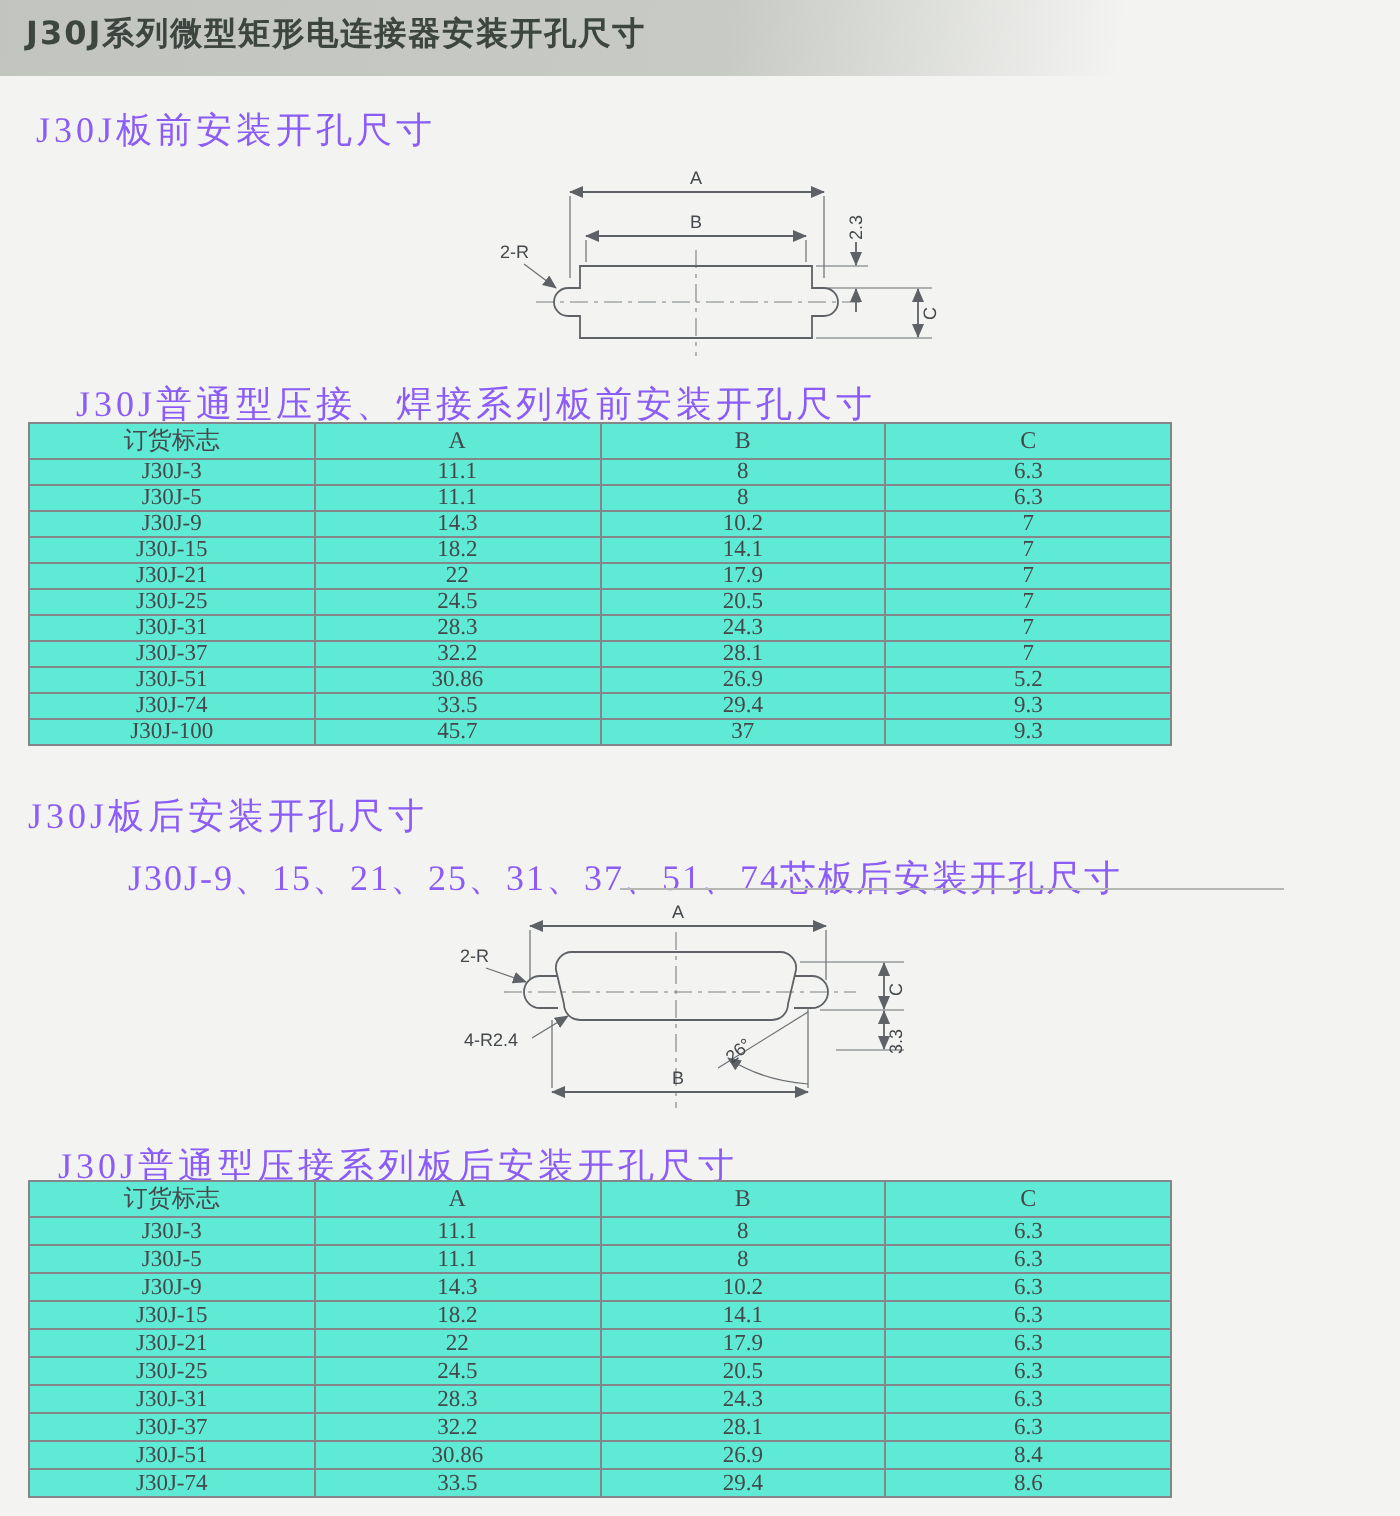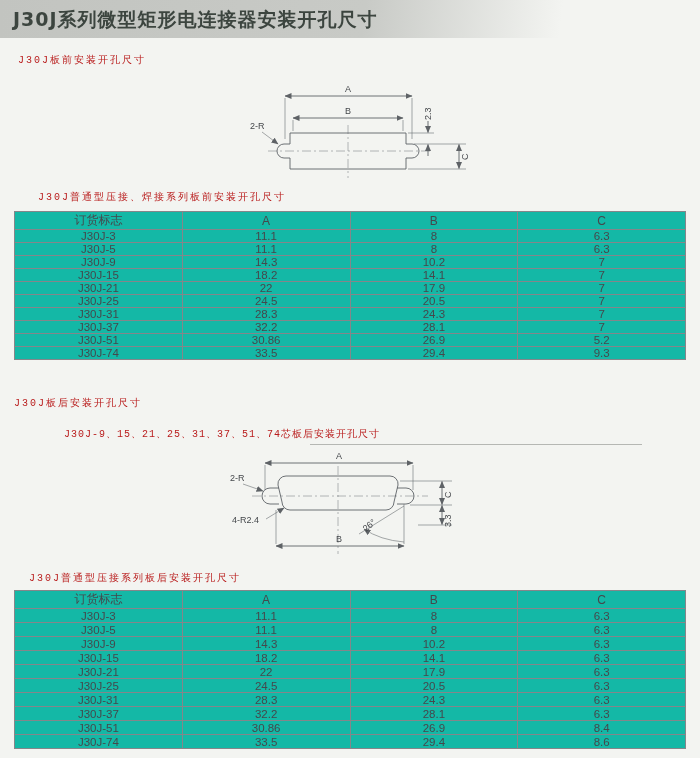--- a/index.html
+++ b/index.html
@@ -10,38 +10,39 @@
     font-family:"Liberation Sans", sans-serif;
     overflow:hidden;
   }
   .title-band {
     position:absolute; left:0; top:0; width:100%; height:38px;
     background:linear-gradient(97deg,#c2c4c0 0%,#c8cac6 52%,#f3f4f1 80%);
   }
   .page-title {
     position:absolute; left:13px; top:7px;
     font-family:"DejaVu Sans","Liberation Sans",sans-serif;
-    font-size:19px; font-weight:bold; color:#3c453f; letter-spacing:1px;
+    font-size:16px; font-weight:bold; color:#3c453f; letter-spacing:1px;
   }
   .sec-heading {
     position:absolute;
-    font-family:Liberation Mono, monospace;
-    font-size:10px; color:#b91c1c; letter-spacing:2px; white-space:nowrap;
+    font-family:Liberation Serif, serif;
+    font-size:18px; color:#8b5cf6; letter-spacing:2px; white-space:nowrap;
   }
   #heading-front  { left:18px; top:53px; }
   #caption-front  { left:18px; top:190px;margin-left:20px; }
   #heading-rear   { left:14px; top:396px; }
   #subheading-rear{ left:64px; top:427px; letter-spacing:1px; }
   #caption-rear   { left:14px; top:571px;margin-left:15px; }
   .subline { position:absolute; left:310px; top:444px; width:332px; height:1px; background:#b5b7b3; }
 
   table.dim-table {
-    position:absolute; left:14px; width:672px;
+    position:absolute; left:14px; width:572px;
     border-collapse:collapse; table-layout:fixed;
-    background:#14b8a6;
+    background:#5eead4;
+    font-family:Liberation Serif, serif;
   }
   #table-front { top:211px; }
   #table-rear  { top:590px; }
   .dim-table th, .dim-table td {
     border:1px solid #84868a; text-align:center; vertical-align:middle;
     font-size:11.5px; color:#45484c; font-weight:normal; padding:0;
     overflow:hidden; white-space:nowrap;
   }
   #table-front th, #table-front td { height:13px; }
   #table-rear  th, #table-rear  td { height:14px; }
@@ -167,20 +168,26 @@
         <td>30.86</td>
         <td>26.9</td>
         <td>5.2</td>
       </tr>
       <tr>
         <td>J30J-74</td>
         <td>33.5</td>
         <td>29.4</td>
         <td>9.3</td>
       </tr>
+      <tr>
+        <td>J30J-100</td>
+        <td>45.7</td>
+        <td>37</td>
+        <td>9.3</td>
+      </tr>
     </tbody>
   </table>
 
 <div class="sec-heading" id="heading-rear">J30J板后安装开孔尺寸</div>
 <div class="sec-heading" id="subheading-rear">J30J-9、15、21、25、31、37、51、74芯板后安装开孔尺寸</div>
 <div class="subline"></div>
 
 <svg class="drawing" id="drawing-rear" width="252" height="128" viewBox="0 0 252 128">
 
   <line class="cl" x1="24" y1="48" x2="200" y2="48"></line>

